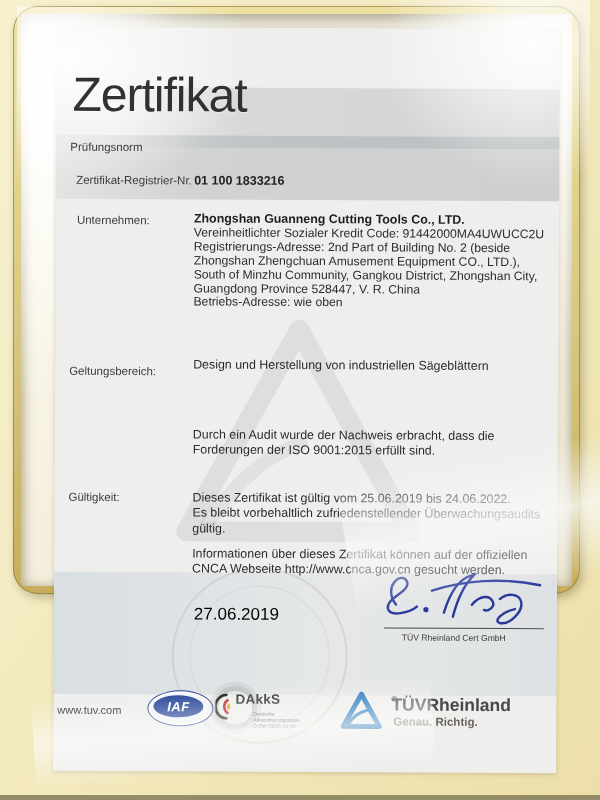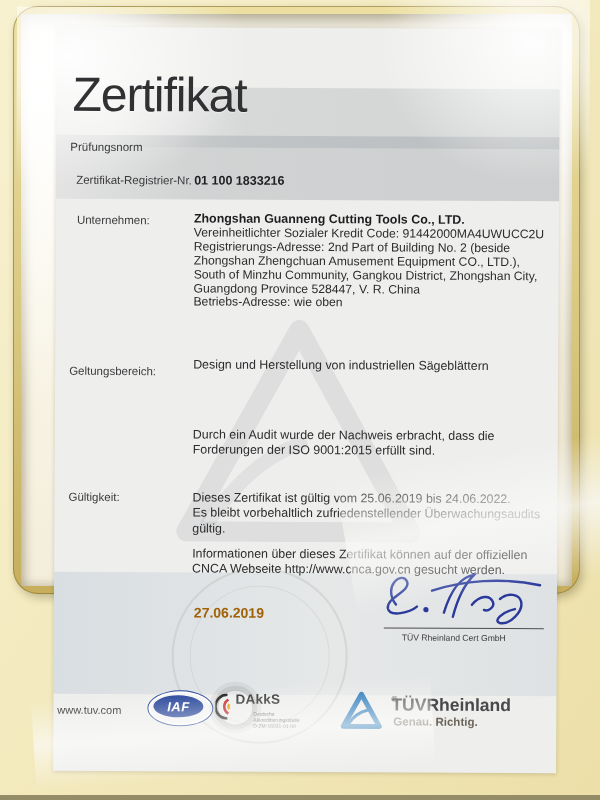--- a/index.html
+++ b/index.html
@@ -56,21 +56,21 @@
     text-shadow:0 1px 1px rgba(255,255,255,.5);}
   .lbl{font-size:11.5px;color:#3b3b3d;white-space:nowrap;}
   .val-norm{left:138px;top:106px;font-size:16.5px;font-weight:bold;color:#1c1c1e;letter-spacing:.3px;white-space:nowrap;}
   .val-reg{left:138px;top:146px;font-size:12.5px;font-weight:bold;color:#1e1e20;white-space:nowrap;}
   .block{left:138px;color:#2c2c2e;font-size:12.2px;line-height:13.9px;}
   .block .line{position:static;display:block;white-space:nowrap;}
   .company-name{font-weight:bold;font-size:12.4px;color:#1d1d1f;}
   .para{left:138px;color:#2c2c2e;font-size:12.4px;line-height:15.3px;}
   .para .line{position:static;display:block;white-space:nowrap;}
   .scope-val{left:138px;top:330px;font-size:12.4px;color:#2c2c2e;white-space:nowrap;}
-  .date{left:140px;top:577px;font-size:14px;font-weight:bold;color:#a16207;}
+  .date{left:140px;top:577px;font-size:17px;font-weight:normal;color:#000000;}
   .sig-svg{left:318px;top:536px;width:184px;height:64px;}
   .sig-line{left:330px;top:599px;width:160px;height:0;border-top:1.5px solid #4c4c4e;}
   .issuer{left:306px;top:604px;width:188px;text-align:center;font-size:8.6px;line-height:10.6px;color:#3a3a3c;}
   .issuer .line{position:static;display:block;white-space:nowrap;}
   
   .website{left:4px;top:677px;font-size:11px;color:#2a2a2c;}
   .iaf{left:94px;top:663px;width:64px;height:34px;border-radius:50%;
     border:1.5px solid #27459a;background:#f4f4f6;
     box-shadow:inset 0 0 0 2px rgba(255,255,255,.8);}
   .iaf-core{left:5px;top:4px;width:50px;height:22px;border-radius:50%;background:#27459a;

